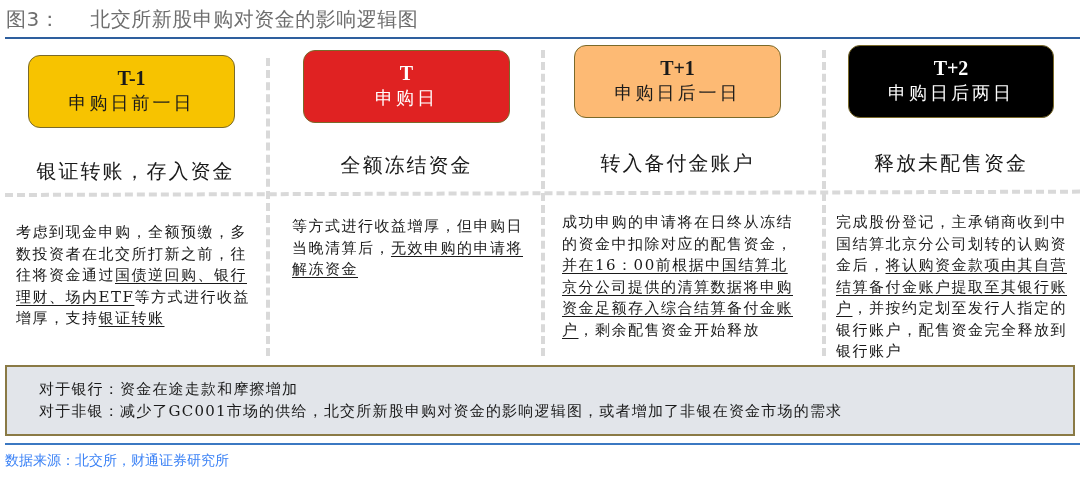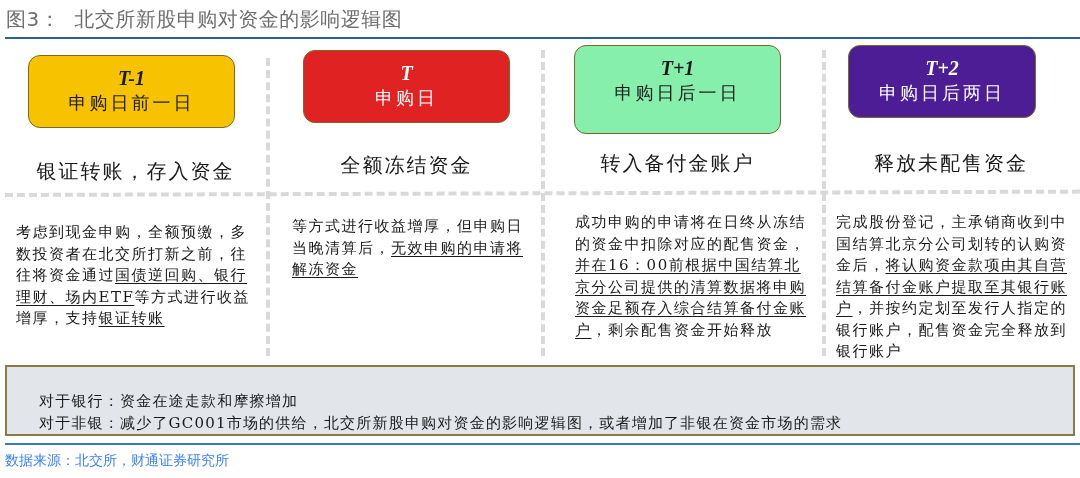--- a/index.html
+++ b/index.html
@@ -8,31 +8,31 @@
     background:#ffffff;
     font-family:"DejaVu Serif","Liberation Serif",serif;
     color:#1a1a1a;
   }
   .title {
     position:absolute; left:6px; top:6px;
     font-family:"DejaVu Sans","Liberation Sans",sans-serif;
     font-size:20px; color:#6e6e6e; letter-spacing:0.5px;
     white-space:nowrap;
   }
-  .title .num { margin-right:14px; }
+  .title .num { margin-right:30px; }
   .rule-top {
     position:absolute; left:5px; right:0; top:37px; height:2px; background:#2e5f9e;
   }
   .day-box {
     position:absolute; border-radius:12px; border:1.5px solid #7a6a2a;
     text-align:center; box-sizing:border-box;
   }
   .day-box .code {
     display:block; font-family:"Liberation Serif","DejaVu Serif",serif;
-    font-weight:bold; font-size:20px; line-height:24px; margin-top:10px;font-style:italic;
+    font-weight:bold; font-size:20px; line-height:24px; margin-top:10px;
   }
   .day-box .label {
     display:block; font-family:Liberation Sans, sans-serif;
     font-size:18px; line-height:26px; letter-spacing:3px;
   }
   .subtitle {
     position:absolute; font-size:20px; font-weight:normal; letter-spacing:2px;
     white-space:nowrap; text-align:center;
   }
   .hdash {
@@ -43,21 +43,21 @@
     position:absolute; width:0; border-left:4px dashed #d9d9d9;
   }
   .desc {
     position:absolute; font-size:15px; line-height:21.5px; letter-spacing:1.5px;
     color:#1a1a1a;
   }
   .desc u { text-decoration:underline; text-underline-offset:3px; }
   .impact-box {
     position:absolute; left:5px; top:365px; width:1070px; height:71px;
     box-sizing:border-box; background:#e2e5ea; border:2px solid #8a7a45;
-    padding:23px 0 0 32px;
+    padding:11px 0 0 32px;
   }
   .impact-box .line {
     display:block; font-size:15px; line-height:22px; letter-spacing:1.2px; white-space:nowrap;
   }
   .rule-bottom {
     position:absolute; left:5px; right:0; top:443px; height:2px; background:#3b78c2;
   }
   .source {
     position:absolute; left:5px; top:452px;
     font-family:"DejaVu Sans","Liberation Sans",sans-serif;
@@ -73,46 +73,46 @@
 <div class="rule-top"></div>
 
 <div class="day-box" style="left:28px;top:55px;width:207px;height:73px;background:#F7C300;color:#1a1a1a;">
   <span class="code">T-1</span>
   <span class="label">申购日前一日</span>
 </div>
 <div class="day-box" style="left:303px;top:50px;width:207px;height:73px;background:#E02222;color:#ffffff;">
   <span class="code">T</span>
   <span class="label">申购日</span>
 </div>
-<div class="day-box" style="left:574px;top:45px;width:207px;height:89px;background:#86efac;color:#1a1a1a;">
+<div class="day-box" style="left:574px;top:45px;width:207px;height:73px;background:#fdba74;color:#1a1a1a;">
   <span class="code">T+1</span>
   <span class="label">申购日后一日</span>
 </div>
-<div class="day-box" style="left:848px;top:45px;width:188px;height:73px;background:#4c1d95;color:#ffffff;">
+<div class="day-box" style="left:848px;top:45px;width:206px;height:73px;background:#000000;color:#ffffff;">
   <span class="code">T+2</span>
   <span class="label">申购日后两日</span>
 </div>
 
 <div class="subtitle" style="left:28px;top:158px;width:215px;">银证转账，存入资金</div>
 <div class="subtitle" style="left:303px;top:152px;width:207px;text-align:center;">全额冻结资金</div>
 <div class="subtitle" style="left:574px;top:150px;width:207px;">转入备付金账户</div>
 <div class="subtitle" style="left:848px;top:150px;width:206px;">释放未配售资金</div>
 
 <div class="hdash" style="top:193px;transform:rotate(-0.18deg);transform-origin:left center;"></div>
 <div class="vdash" style="left:266px;top:58px;height:298px;"></div>
 <div class="vdash" style="left:541px;top:50px;height:306px;"></div>
 <div class="vdash" style="left:822px;top:50px;height:306px;"></div>
 
 <div class="desc" style="left:16px;top:222px;width:245px;">
   <span>考虑到现金申购，全额预缴，多数投资者在北交所打新之前，往往将资金通过</span><u>国债逆回购、银行理财、场内ETF</u><span>等方式进行收益增厚，支持</span><u>银证转账</u>
 </div>
 <div class="desc" style="left:292px;top:216px;width:240px;">
   <span>等方式进行收益增厚，但申购日当晚清算后，</span><u>无效申购的申请将解冻资金</u>
 </div>
-<div class="desc" style="left:575px;top:212px;width:240px;">
+<div class="desc" style="left:562px;top:212px;width:240px;">
   <span>成功申购的申请将在日终从冻结的资金中扣除对应的配售资金，</span><u>并在16：00前根据中国结算北京分公司提供的清算数据将申购资金足额存入综合结算备付金账户</u><span>，剩余配售资金开始释放</span>
 </div>
 <div class="desc" style="left:836px;top:212px;width:240px;">
   <span>完成股份登记，主承销商收到中国结算北京分公司划转的认购资金后，</span><u>将认购资金款项由其自营结算备付金账户提取至其银行账户</u><span>，并按约定划至发行人指定的银行账户，配售资金完全释放到银行账户</span>
 </div>
 
 <div class="impact-box">
   <span class="line">对于银行：资金在途走款和摩擦增加</span>
   <span class="line">对于非银：减少了GC001市场的供给，北交所新股申购对资金的影响逻辑图，或者增加了非银在资金市场的需求</span>
 </div>

